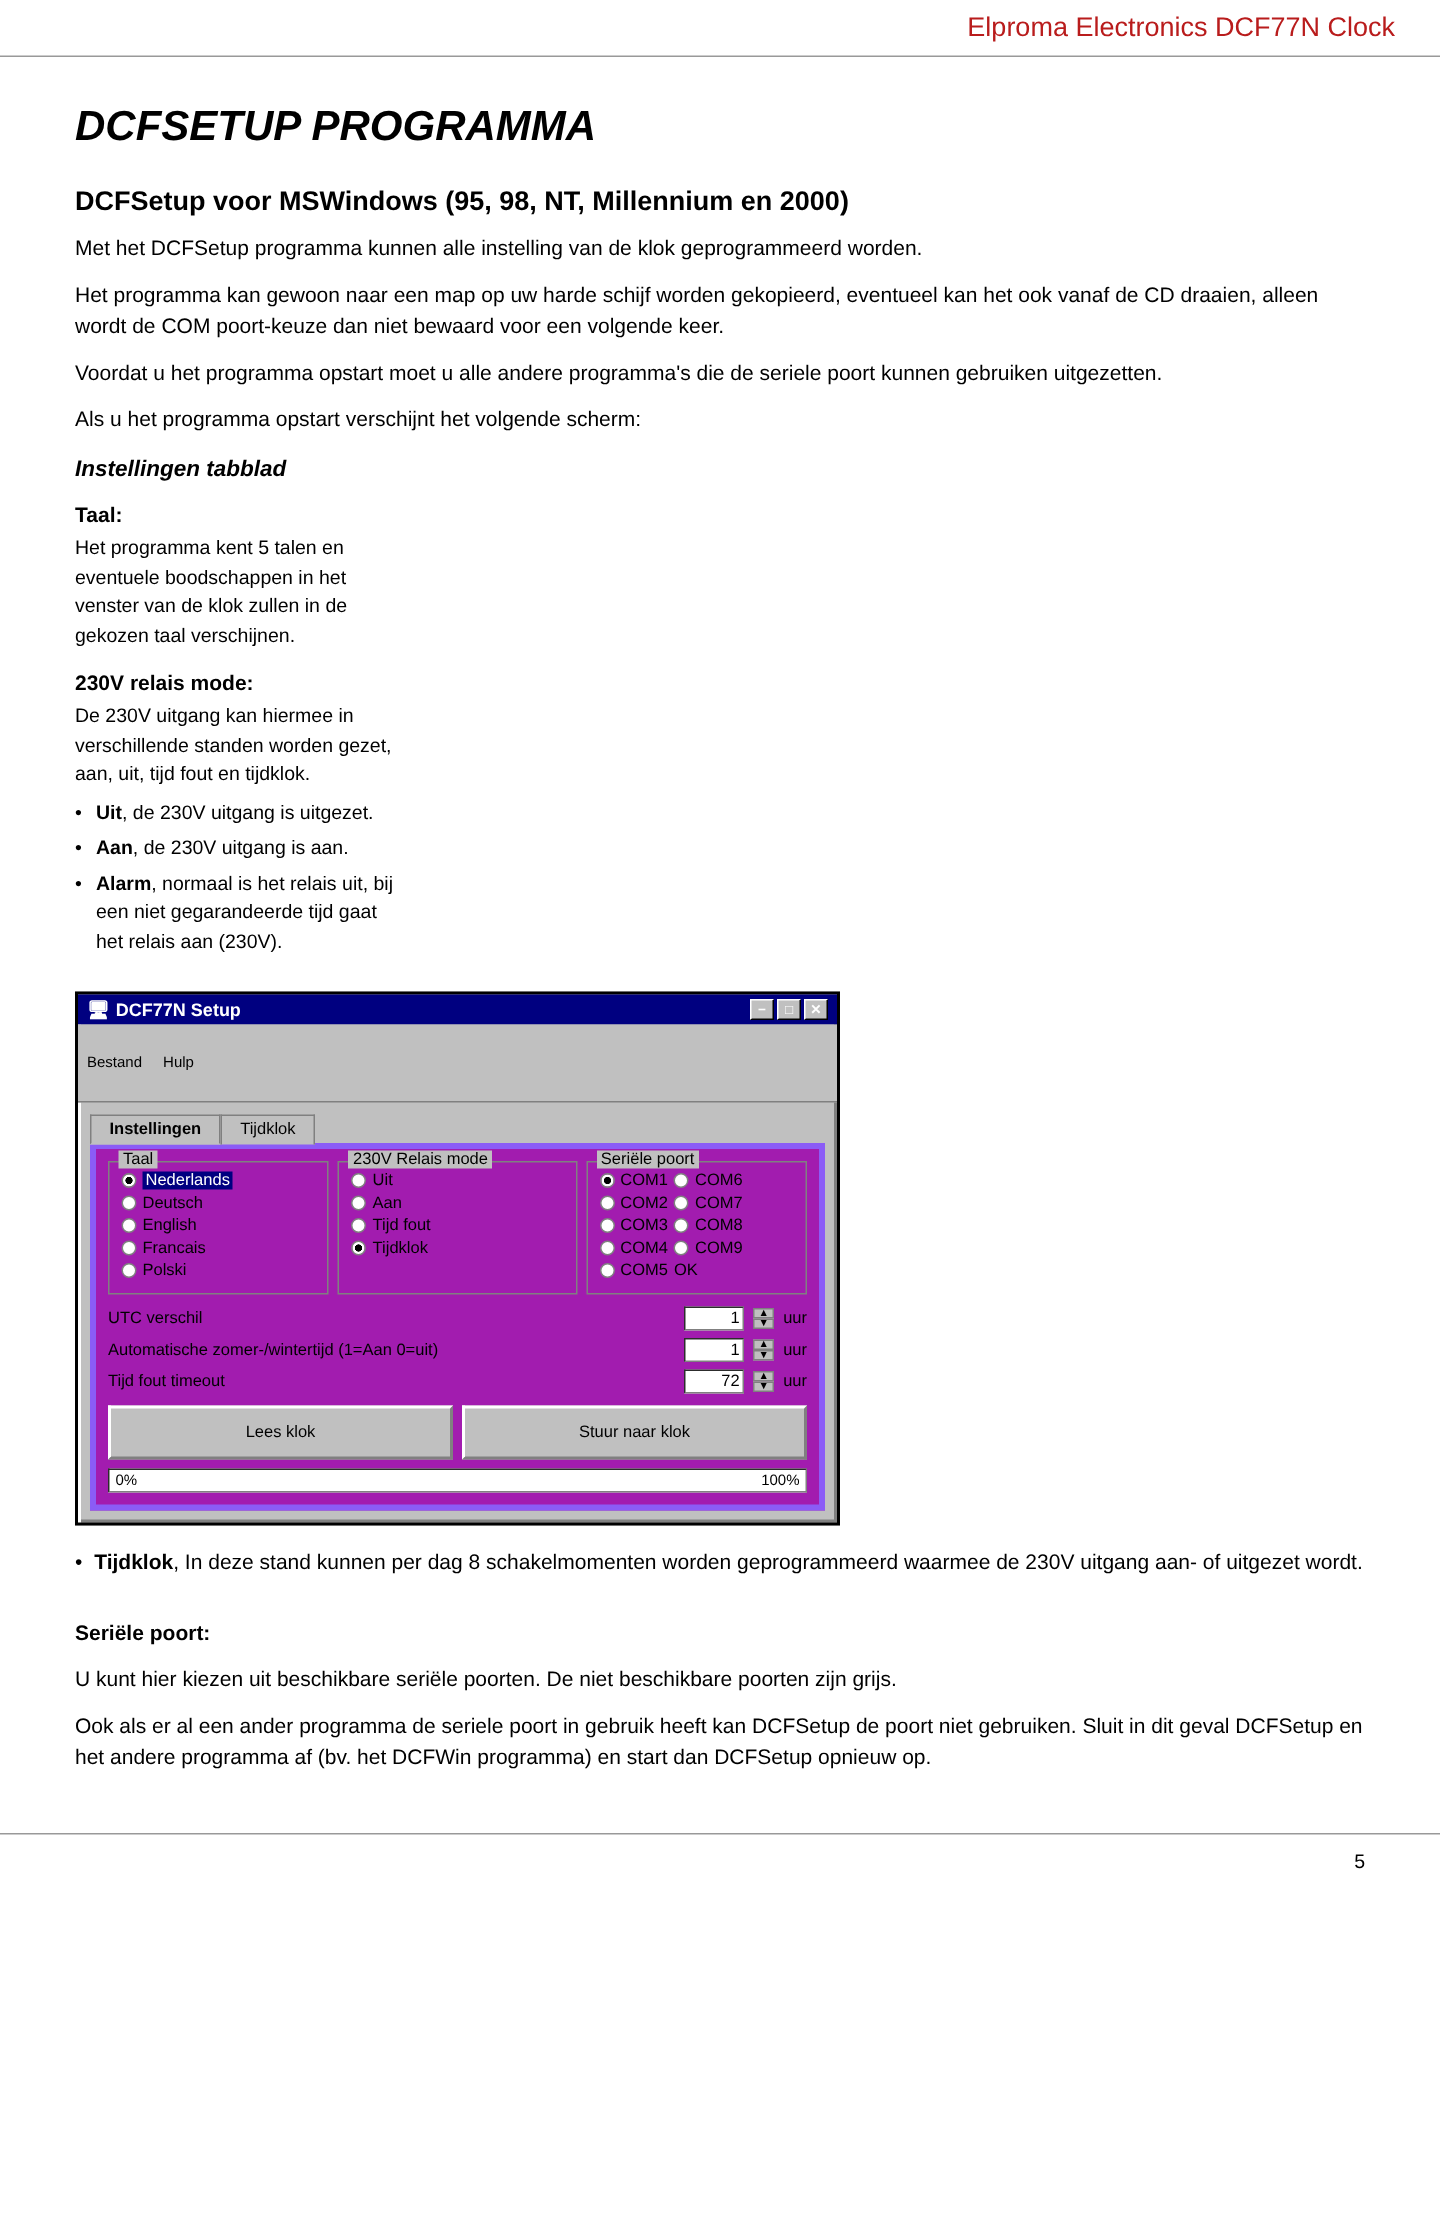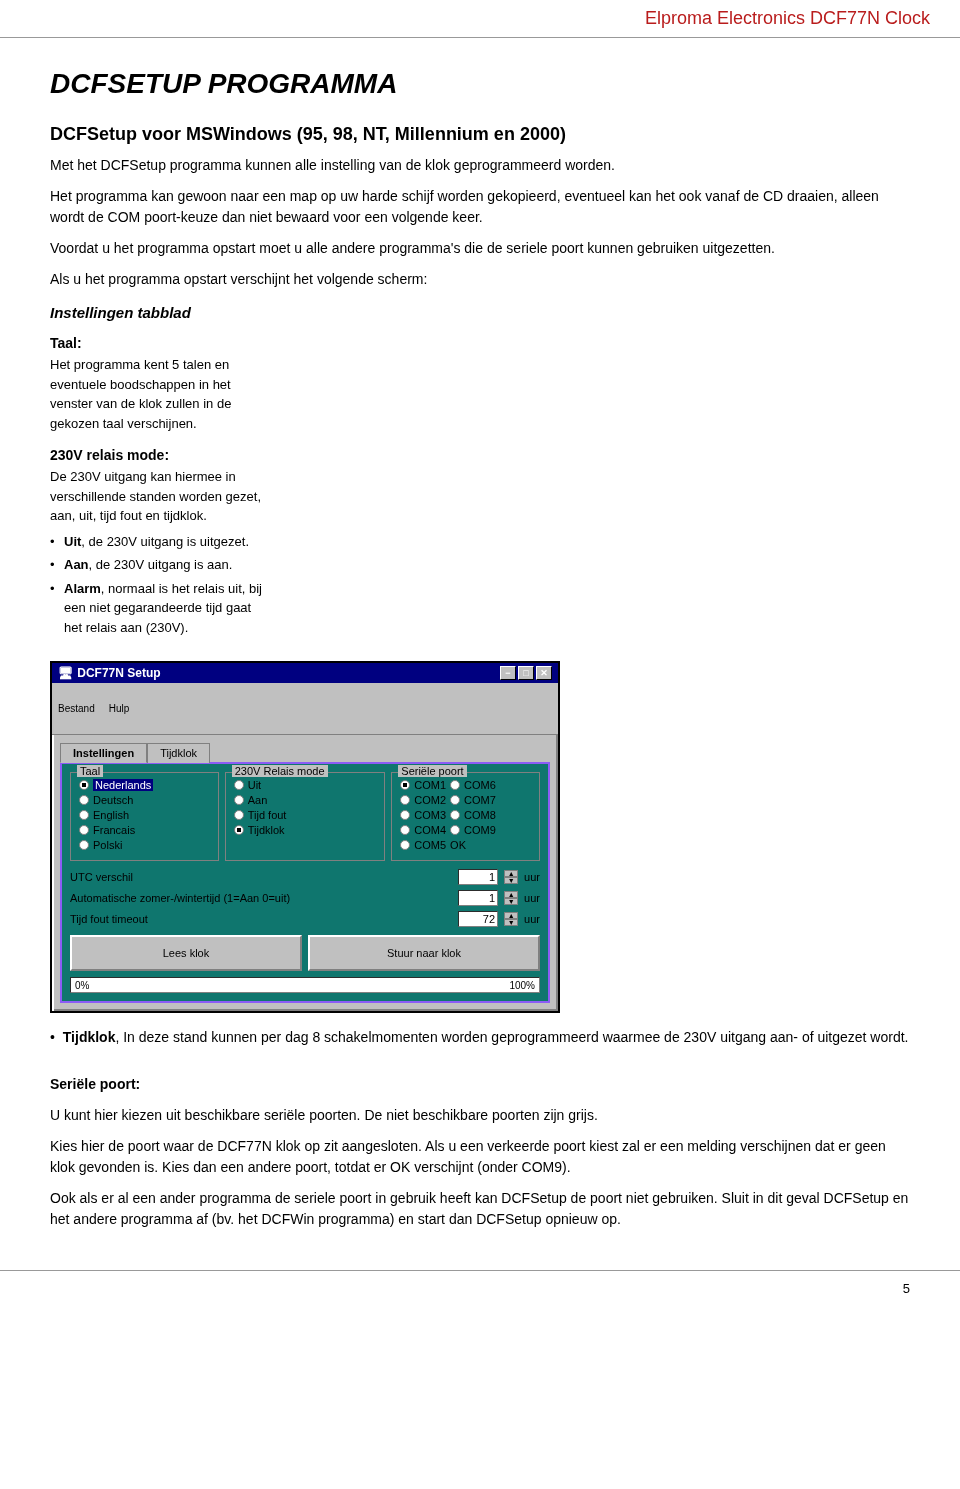--- a/index.html
+++ b/index.html
@@ -148,22 +148,22 @@
       cursor: pointer;
       position: relative;
     }
     .win-tab.active {
       background: #c0c0c0;
       border-bottom: 1px solid #c0c0c0;
       font-weight: bold;
       z-index: 2;
     }
     .win-tab-content {
-      border: 2px solid #8b5cf6;
-      background: #0f766e;
+      border: 4px solid #8b5cf6;
+      background: #a21caf;
       padding: 8px;
       margin-top: 0;
     }
 
     .win-group {
       border: 1px solid #808080;
       padding: 6px 8px;
       margin-bottom: 8px;
       position: relative;
     }
@@ -524,20 +524,19 @@
     <span class="section-bold">Tijdklok</span><span>, In deze stand kunnen per dag 8 schakelmomenten worden geprogrammeerd waarmee de 230V uitgang aan- of uitgezet wordt.</span>
   </p>
 
   <br>
 
   
   <p>
     <span class="section-bold">Seriële poort:</span>
   </p>
   <p>U kunt hier kiezen uit beschikbare seriële poorten. De niet beschikbare poorten zijn grijs.</p>
-  <p>Kies hier de poort waar de DCF77N klok op zit aangesloten. Als u een verkeerde poort kiest zal er een melding verschijnen dat er geen klok gevonden is. Kies dan een andere poort, totdat er OK verschijnt (onder COM9).</p>
   <p>Ook als er al een ander programma de seriele poort in gebruik heeft kan DCFSetup de poort niet gebruiken. Sluit in dit geval DCFSetup en het andere programma af (bv. het DCFWin programma) en start dan DCFSetup opnieuw op.</p>
 
 </div>
 
 <div class="page-number-footer">
   <span>5</span>
 </div>
 
 </body></html>

